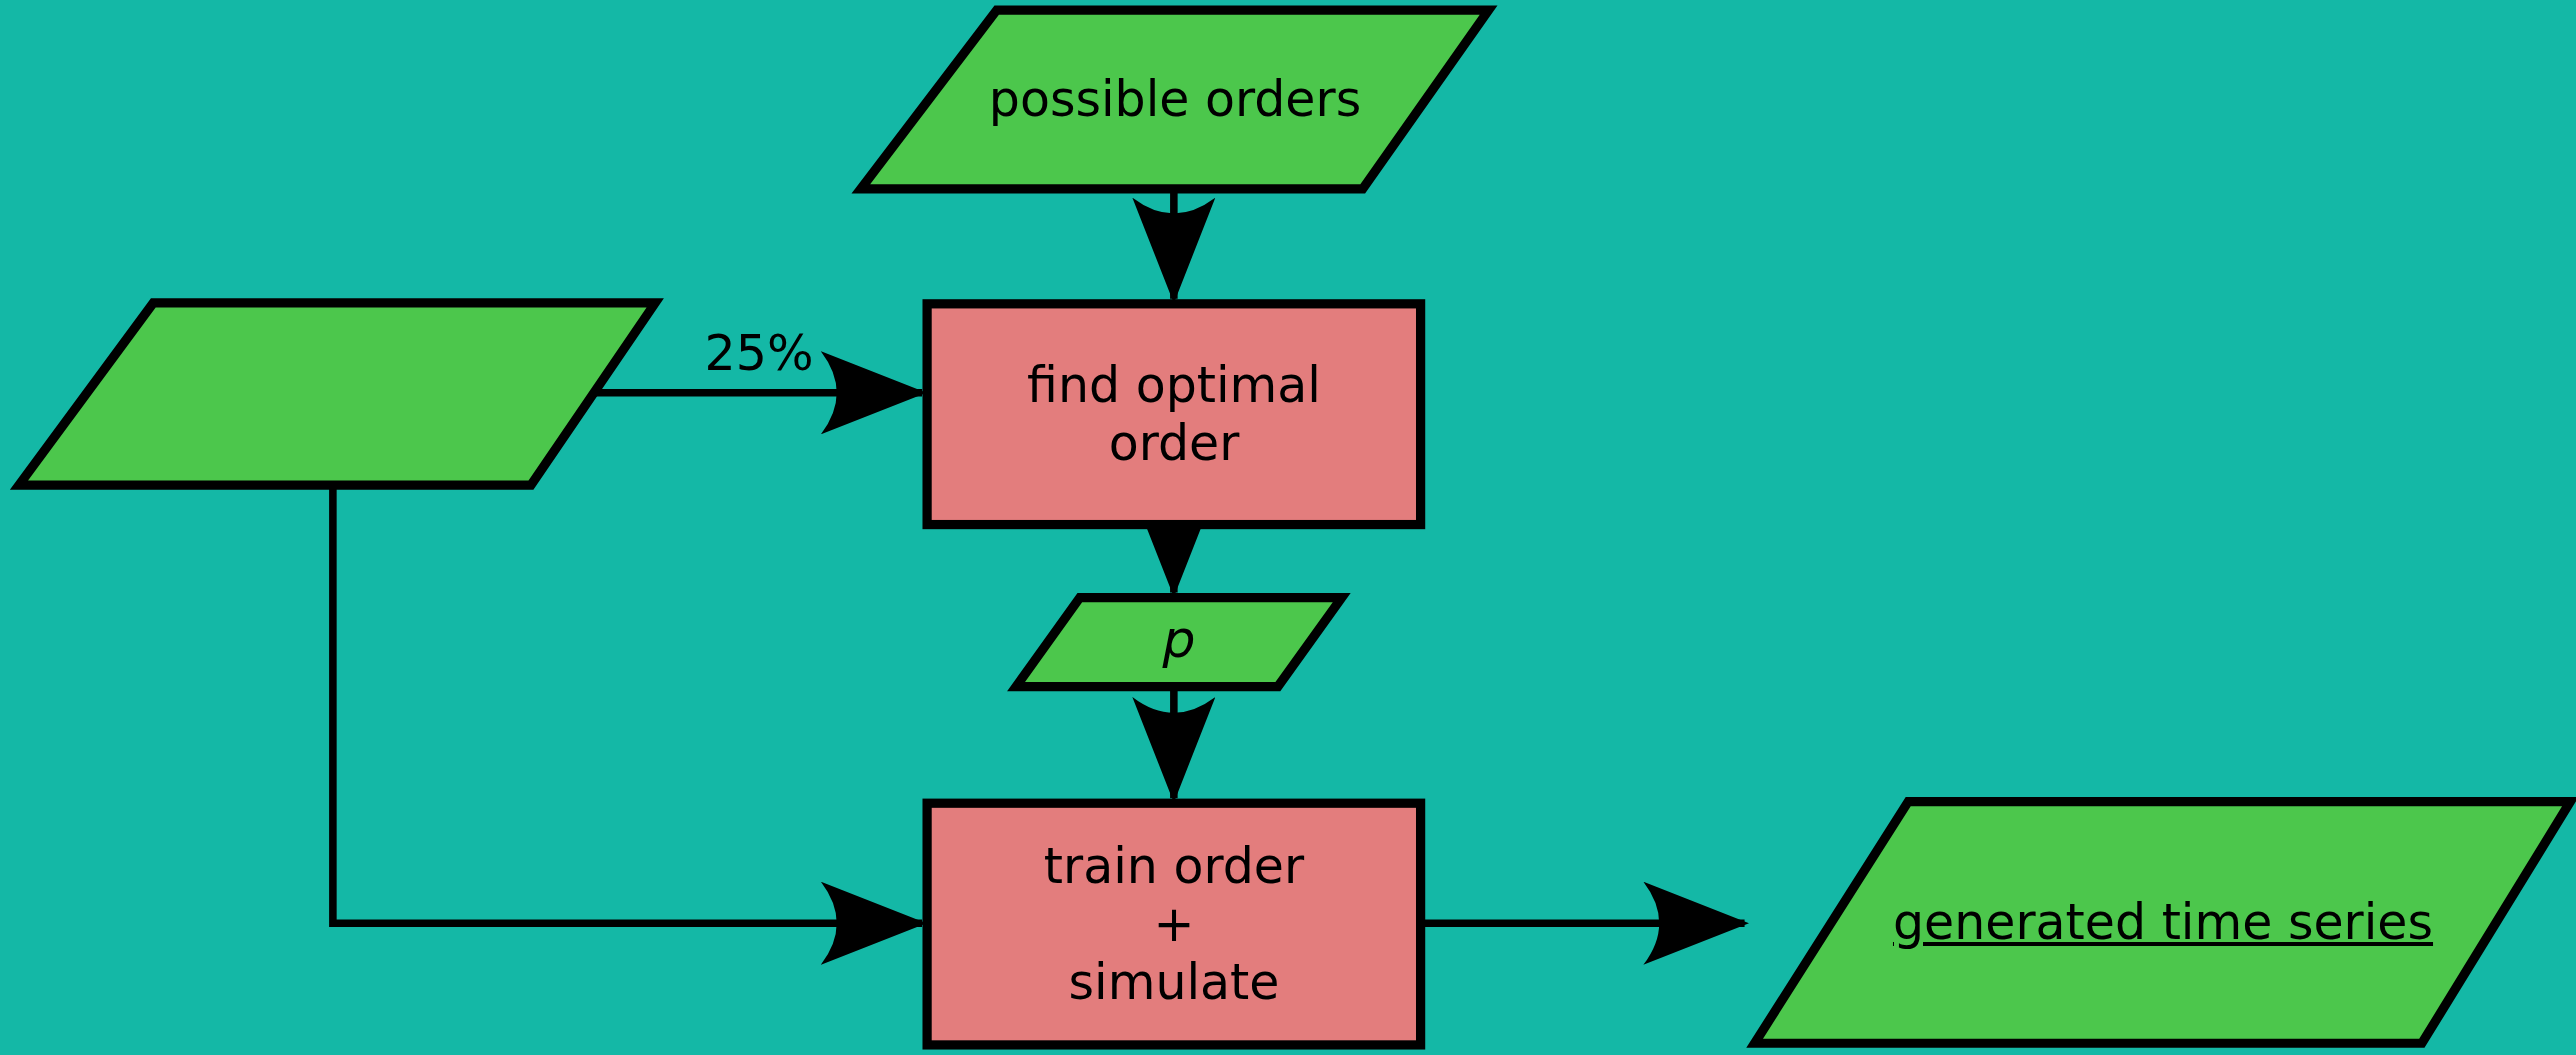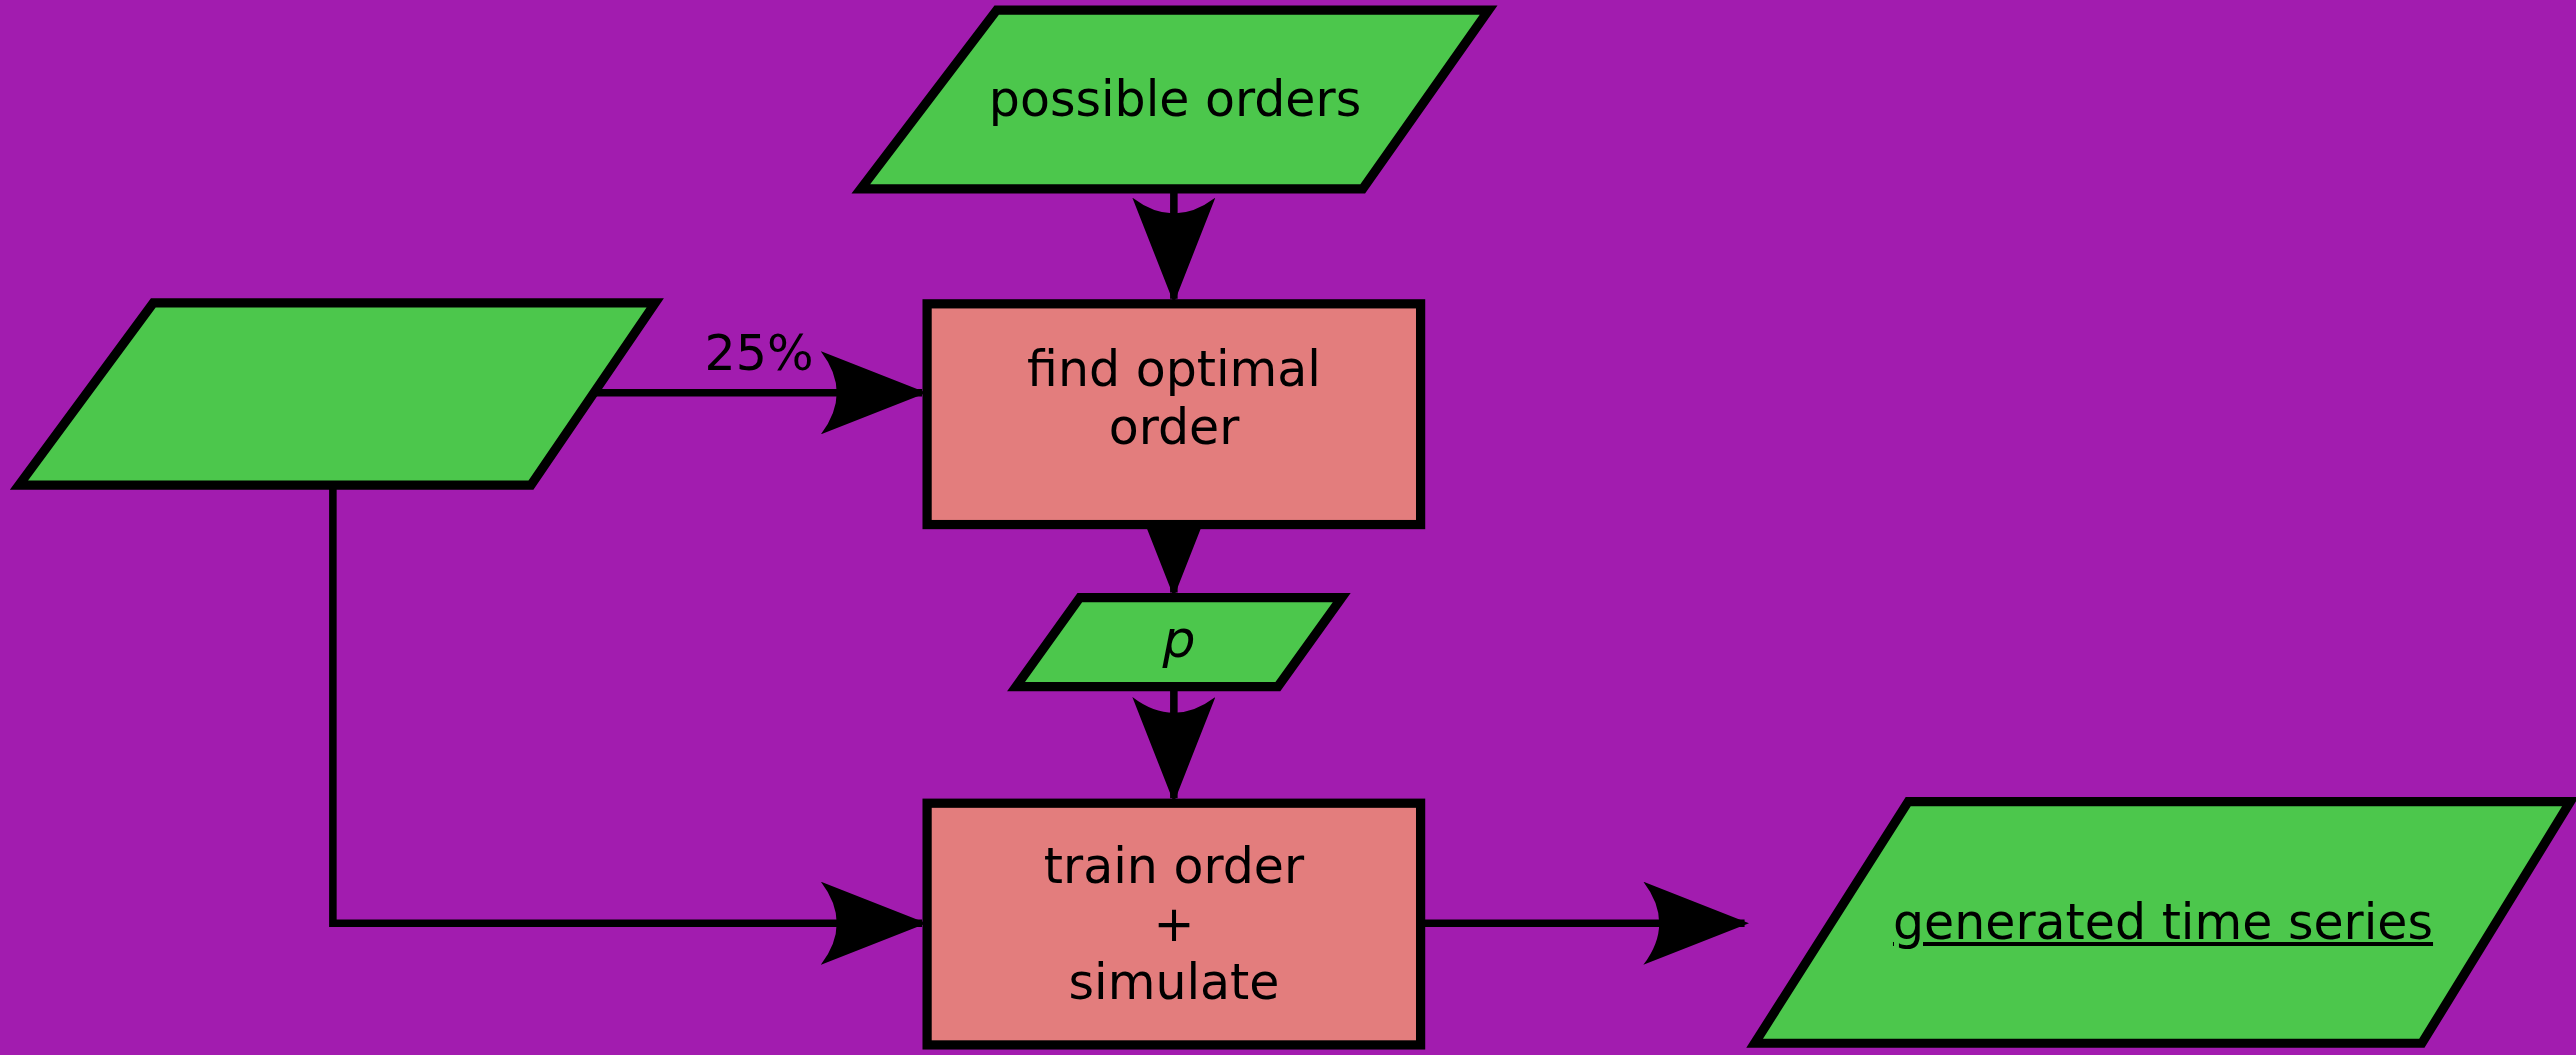--- a/index.html
+++ b/index.html
@@ -4,21 +4,21 @@
 <style>
   html, body {
     margin: 0;
     padding: 0;
     background: #ffffff;
   }
   #canvas-root {
     position: relative;
     width: 2576px;
     height: 1055px;
-    background: #a21caf;
+    background: #14b8a6;
     overflow: hidden;
     font-family: "DejaVu Sans", sans-serif;
   }
   #flow-svg {
     position: absolute;
     top: 0;
     left: 0;
     width: 2576px;
     height: 1055px;
   }
@@ -93,21 +93,21 @@
     <polygon points="1286,712 1598,712 1522,818 1210,818" fill="#4CC74C" stroke="#000000" stroke-width="11" stroke-linejoin="miter"></polygon>
 
     <rect x="1104" y="957" width="588" height="288" fill="#E37D7D" stroke="#000000" stroke-width="11"></rect>
 
     <polygon points="2273,955 3062,955 2885,1243 2090,1243" fill="#4CC74C" stroke="#000000" stroke-width="11" stroke-linejoin="miter"></polygon>
   </svg>
 
   <div class="node-label" style="left:861px; top:10px; width:628px; height:179px;">possible orders</div>
 
 
-  <div class="node-label" style="left:927px; top:288px; width:494px; height:221px;text-align:center;">find optimal
+  <div class="node-label" style="left:927px; top:304px; width:494px; height:221px;text-align:center;">find optimal
 order</div>
 
   <div class="node-label italic" style="left:1016px; top:594px; width:326px; height:92px; font-size:52px;">p</div>
 
   <div class="node-label" style="left:927px; top:804px; width:494px; height:242px;">train order
 +
 simulate</div>
 
   <div class="node-label" style="left:1755px; top:802px; width:816px; height:242px;text-decoration:underline;">generated time series</div>
 

